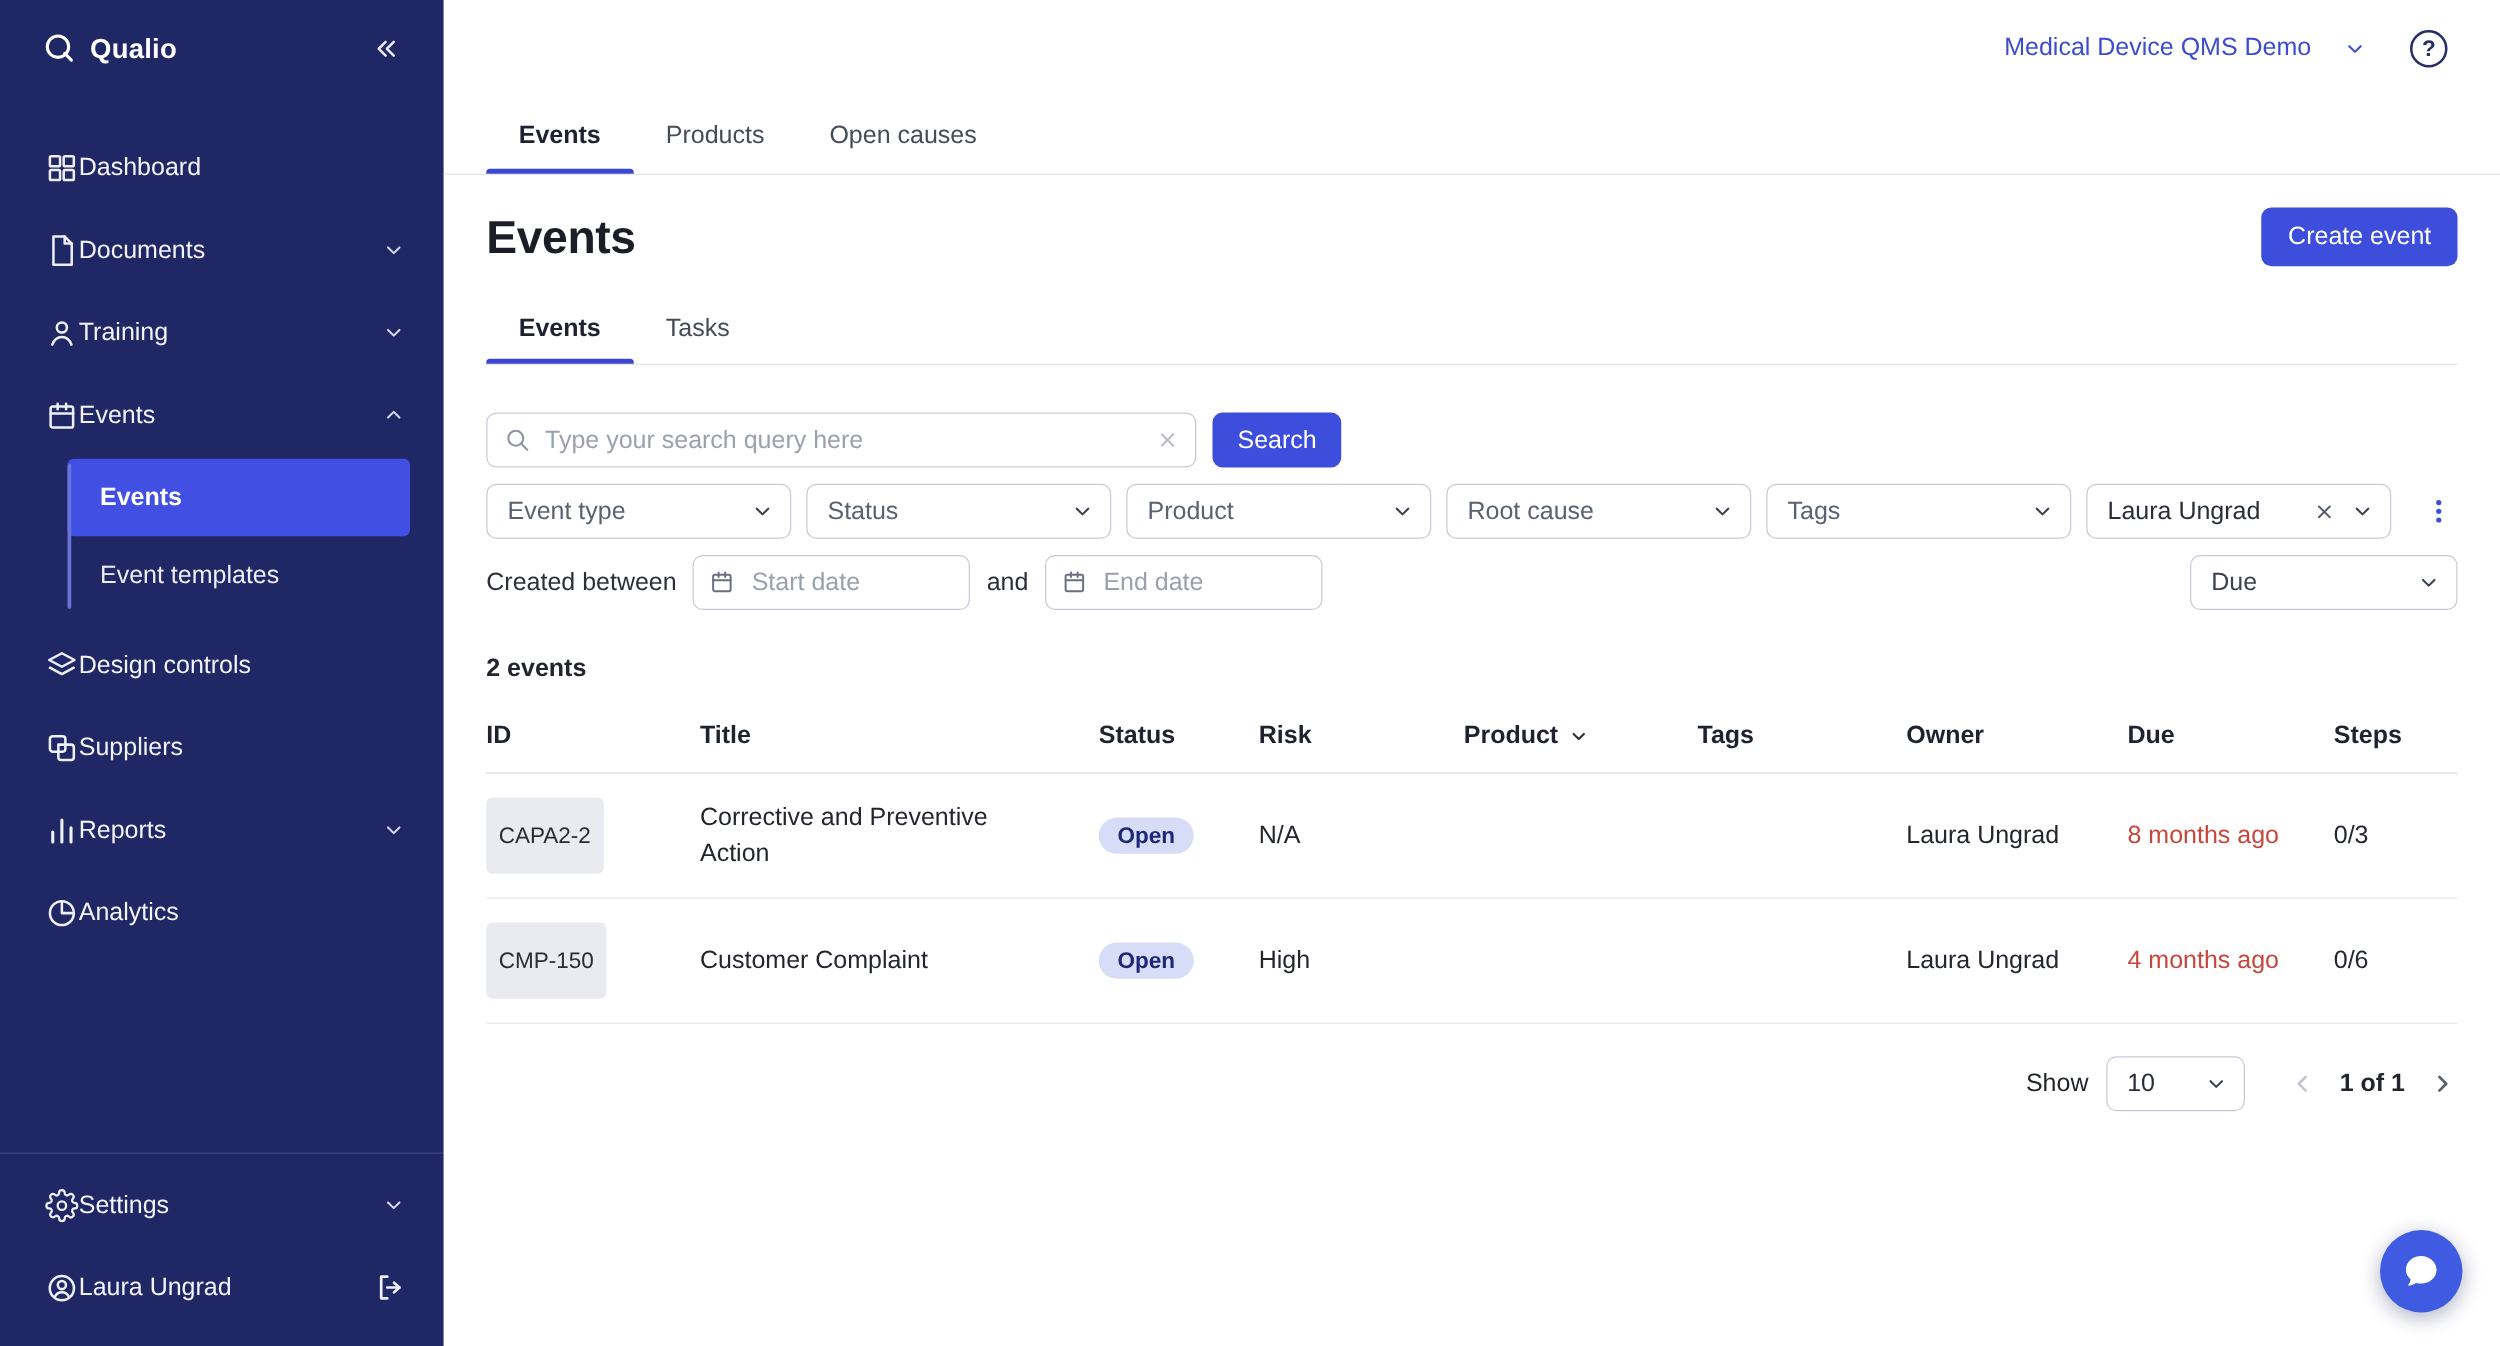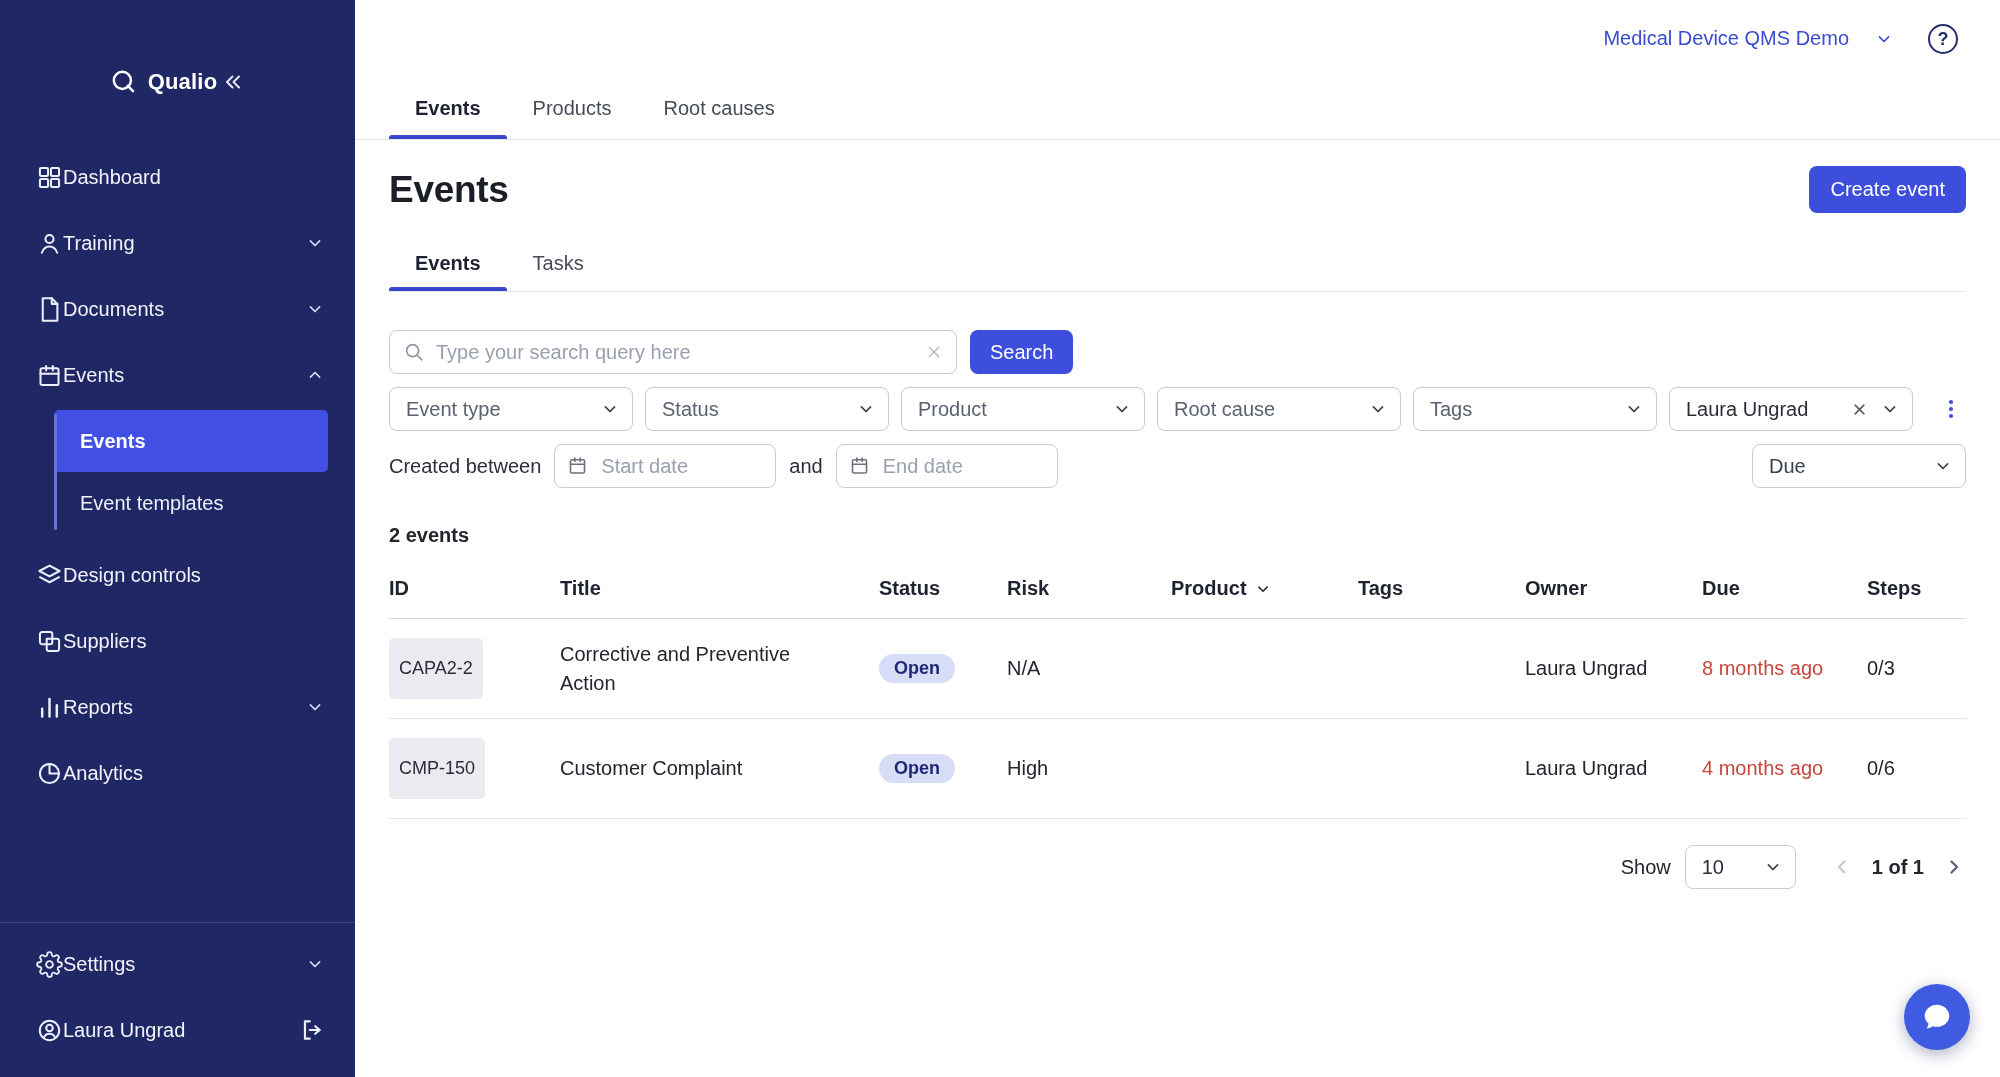--- a/index.html
+++ b/index.html
@@ -15,21 +15,21 @@
   svg.i { fill:none; stroke:currentColor; stroke-width:1.8; stroke-linecap:round; stroke-linejoin:round; display:block; }
   svg.fill { fill:currentColor; stroke:none; display:block; }
 
   
   .sidebar {
     flex:0 0 355px; background:#202765; color:#F2F3FB;
     display:flex; flex-direction:column; height:100%;
   }
   .sidebar-header {
     height:77px; flex:none; display:flex; align-items:center;
-    padding:0 30px 0 34px; justify-content:center;margin-top:43px;
+    padding:0 30px 0 34px; justify-content:space-between;
   }
   .logo { display:flex; align-items:center; gap:11px; }
   .logo-mark { width:27px; height:27px; color:#fff; }
   .logo-text { font-size:22px; font-weight:600; color:#fff; letter-spacing:.2px; }
   .collapse-btn { background:none; border:none; color:#E7E9F8; padding:4px; cursor:pointer; }
   .collapse-btn svg { width:24px; height:24px; }
 
   .nav { padding-top:24px; flex:1 1 auto; overflow:hidden; }
   .nav-item {
     height:66px; display:flex; align-items:center; 
@@ -222,40 +222,40 @@
               <rect x="3.5" y="13.3" width="7.2" height="7.2" rx="1"></rect>
               <rect x="13.3" y="13.3" width="7.2" height="7.2" rx="1"></rect>
             </svg>
         </span>
         <span>Dashboard</span>
       </div>
 
       <div class="nav-item">
         <span class="nicon">
           <svg class="i" viewBox="0 0 24 24">
-              <circle cx="12" cy="8" r="3.6"></circle>
-              <path d="M5.2 20.2c1.3-3.7 3.9-5.5 6.8-5.5s5.5 1.8 6.8 5.5"></path>
-            </svg>
-        </span>
-        <span>Training</span>
+              <path d="M6 3.5h8l5 5v15H6z" transform="translate(0,-1.5)"></path>
+              <path d="M14 2v5h5"></path>
+            </svg>
+        </span>
+        <span>Documents</span>
         <span class="chev">
           <svg class="i" viewBox="0 0 24 24" style="stroke-width:2">
               <path d="M6.5 9.5L12 15l5.5-5.5"></path>
             </svg>
         </span>
       </div>
 
       <div class="nav-item">
         <span class="nicon">
           <svg class="i" viewBox="0 0 24 24">
-              <path d="M6 3.5h8l5 5v15H6z" transform="translate(0,-1.5)"></path>
-              <path d="M14 2v5h5"></path>
-            </svg>
-        </span>
-        <span>Documents</span>
+              <circle cx="12" cy="8" r="3.6"></circle>
+              <path d="M5.2 20.2c1.3-3.7 3.9-5.5 6.8-5.5s5.5 1.8 6.8 5.5"></path>
+            </svg>
+        </span>
+        <span>Training</span>
         <span class="chev">
           <svg class="i" viewBox="0 0 24 24" style="stroke-width:2">
               <path d="M6.5 9.5L12 15l5.5-5.5"></path>
             </svg>
         </span>
       </div>
 
       <div class="nav-item">
         <span class="nicon">
           <svg class="i" viewBox="0 0 24 24">
@@ -374,21 +374,21 @@
         </span>
       </div>
       <button class="help-btn">
         <span>?</span>
       </button>
     </header>
 
     <div class="primary-tabs">
       <div class="tab active"><span>Events</span></div>
       <div class="tab"><span>Products</span></div>
-      <div class="tab"><span>Root causes</span></div>
+      <div class="tab"><span>Open causes</span></div>
     </div>
 
     <div class="content">
 
       <div class="page-head">
         <h1 class="page-title">Events</h1>
         <button class="btn-primary">Create event</button>
       </div>
 
       <div class="secondary-tabs">

